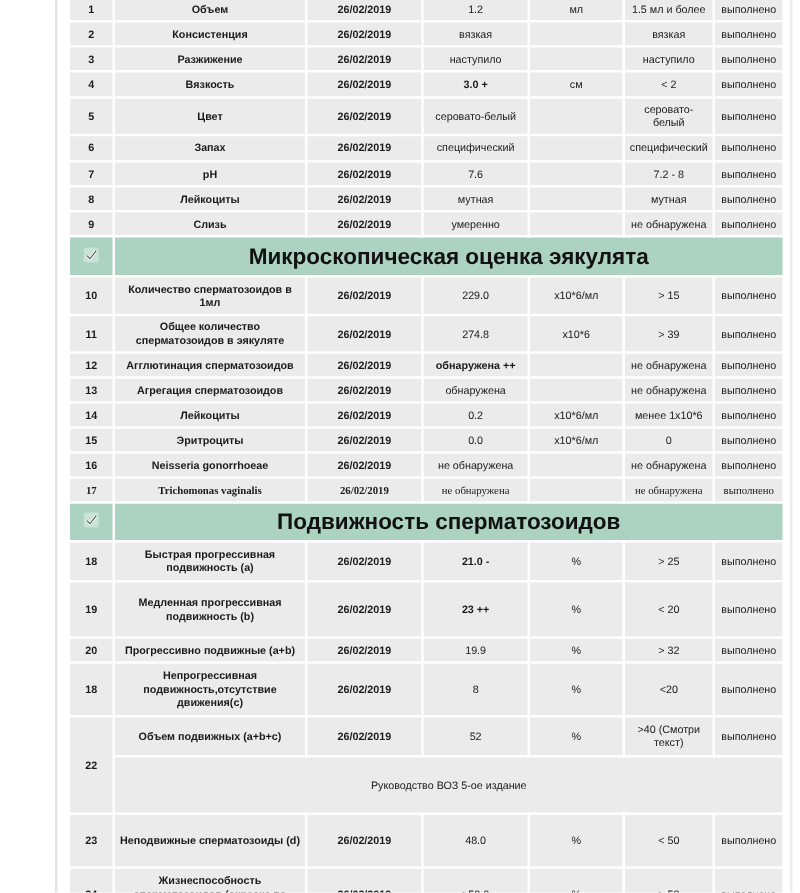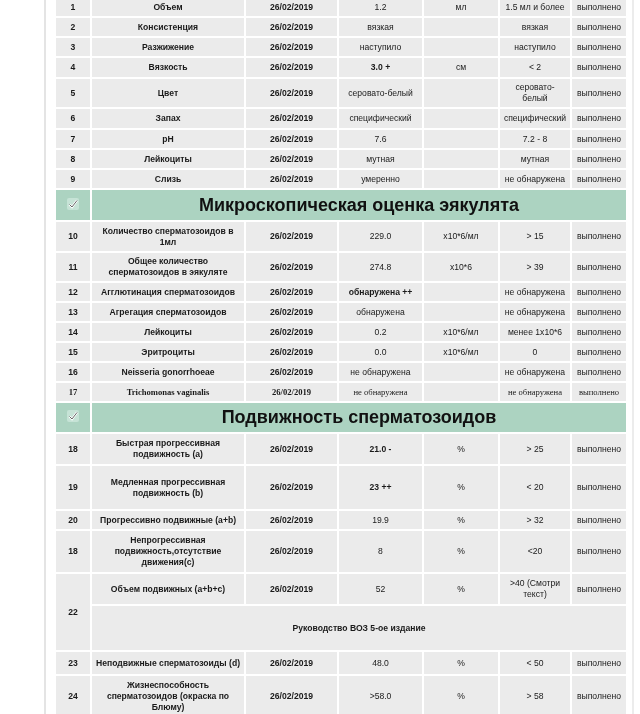--- a/index.html
+++ b/index.html
@@ -26,21 +26,21 @@
   tr.section td.sec-title {
     font-size:18px; font-weight:bold; color:#111; text-align:center; padding:0;
   }
   tr.section td.check { padding:0; }
   .check-icon {
     display:inline-block; width:12px; height:12px; background:#c6e3d6;
     border-radius:2px; position:relative;
   }
   .check-icon svg { position:absolute; left:0; top:0; }
   td.guide {
-    font-size:15px; font-weight:bold; vertical-align:bottom; padding-bottom:4px;
+    font-size:15px; font-weight:normal; vertical-align:bottom; padding-bottom:4px;
     color:#111;
   }
 </style>
 </head>
 <body>
 
 <div class="page-edge-left"></div>
 <div class="page-edge-right"></div>
 
 <table class="results">
@@ -262,21 +262,21 @@
         <td class="name">Объем подвижных (a+b+c)</td>
         <td class="date">26/02/2019</td>
         <td class="val">52</td>
         <td class="unit">%</td>
         <td class="ref">&gt;40 (Смотри текст)</td>
         <td class="status">выполнено</td>
       </tr>
       <tr style="height: 46px;">
         <td class="guide" colspan="6">Руководство ВОЗ 5-ое издание</td>
       </tr>
-      <tr style="height: 24px;">
+      <tr style="height: 43px;">
         <td class="num">23</td>
         <td class="name">Неподвижные сперматозоиды (d)</td>
         <td class="date">26/02/2019</td>
         <td class="val">48.0</td>
         <td class="unit">%</td>
         <td class="ref">&lt; 50</td>
         <td class="status">выполнено</td>
       </tr>
       <tr style="height: 42px;">
         <td class="num">24</td>

